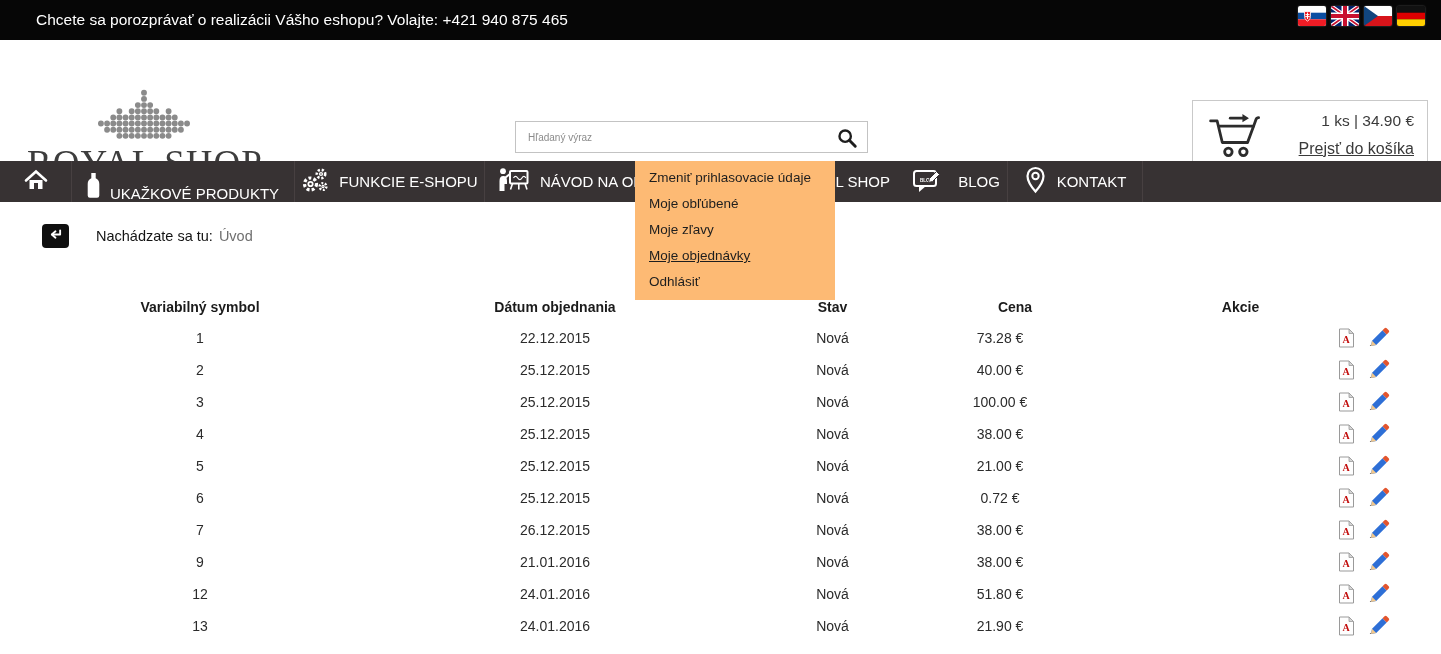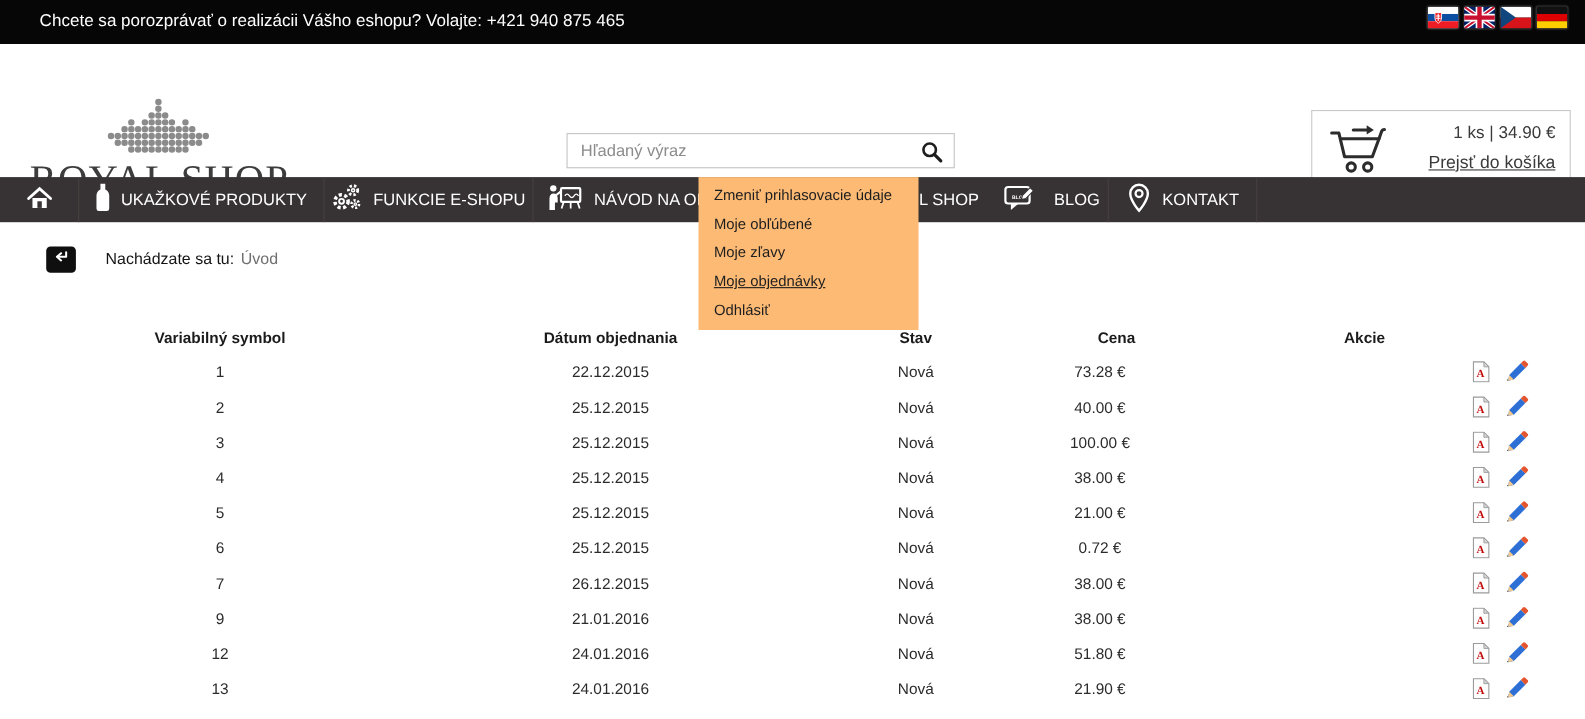--- a/index.html
+++ b/index.html
@@ -15,40 +15,40 @@
 
   
   .header{position:absolute;top:40px;left:0;width:100%;height:121px;background:#fff;}
   .logo{position:absolute;left:27px;top:49px;width:234px;text-align:center;cursor:pointer;}
   .logo svg{display:block;margin:0 auto;}
   .logo-text{font-family:"Liberation Serif","DejaVu Serif",serif;font-size:37px;color:#3d3d3d;
              letter-spacing:1px;line-height:1;margin-top:3px;white-space:nowrap;}
   .search{position:absolute;left:515px;top:81px;width:353px;height:32px;
           border:1px solid #c3c3c3;box-sizing:border-box;background:#fff;}
   .search input{border:none;outline:none;width:300px;height:28px;margin-top:1px;
-                padding:0 0 0 12px;font-size:15px;color:#333;font-family:inherit;background:transparent;}
+                padding:0 0 0 12px;font-size:10px;color:#333;font-family:inherit;background:transparent;}
   .search input::placeholder{color:#8b8b8b;opacity:1;}
   .mag{position:absolute;right:9px;top:5px;cursor:pointer;}
   .profile{position:absolute;left:636px;top:127px;display:flex;align-items:center;gap:7px;
            font-size:15.5px;color:#3a3a3a;cursor:pointer;}
   .cartbox{position:absolute;left:1192px;top:60px;width:236px;height:67px;
            border:1px solid #c9c9c9;box-sizing:border-box;}
   .cart-svg{position:absolute;left:12px;top:9px;}
   .cart-summary{position:absolute;right:13px;top:11px;font-size:15.5px;color:#3a3a3a;}
   .cart-link{position:absolute;right:13px;top:39px;font-size:16px;color:#3a3a3a;
              text-decoration:underline;cursor:pointer;}
 
   
   .nav{position:absolute;top:161px;left:0;width:100%;height:41px;background:#373233;
        display:flex;z-index:5;}
   .nav-item{display:flex;align-items:center;justify-content:center;gap:10px;color:#fff;
             font-size:15px;border-right:1px solid #474041;box-sizing:border-box;height:41px;
             cursor:pointer;white-space:nowrap;overflow:hidden;}
   .n1{width:72px;}
-  .n2{width:223px;}
+  .n2{width:223px;align-items:flex-end;}
   .n3{width:190px;}
   .n4{width:235px;justify-content:flex-start;padding-left:13px;}
   .n5{width:185px;justify-content:flex-end;padding-right:15px;border-right:none;}
   .n6{width:103px;gap:16px;}
   .n7{width:135px;}
   .nav-fill{flex:1;}
 
   
   .dropdown{position:absolute;left:635px;top:161px;width:200px;background:#fdba74;
             z-index:30;padding:4px 0 5px 0;}

